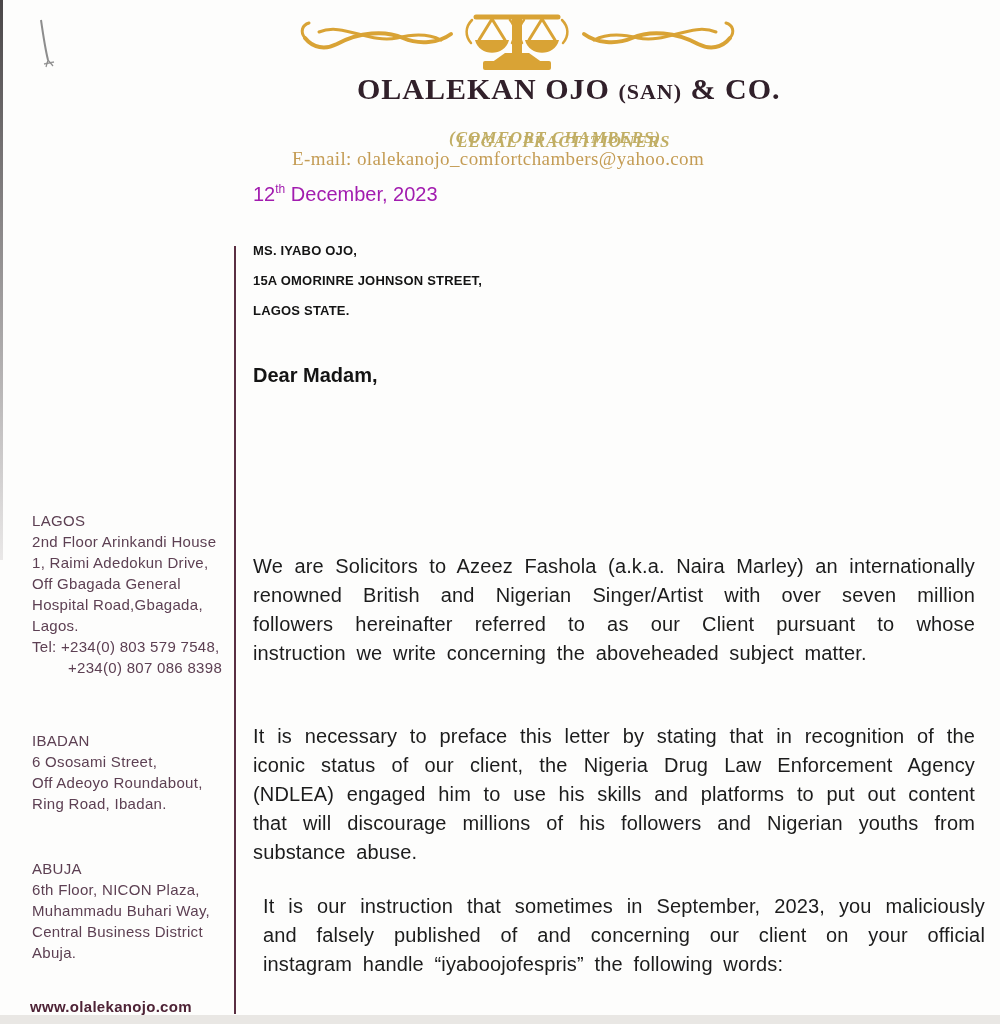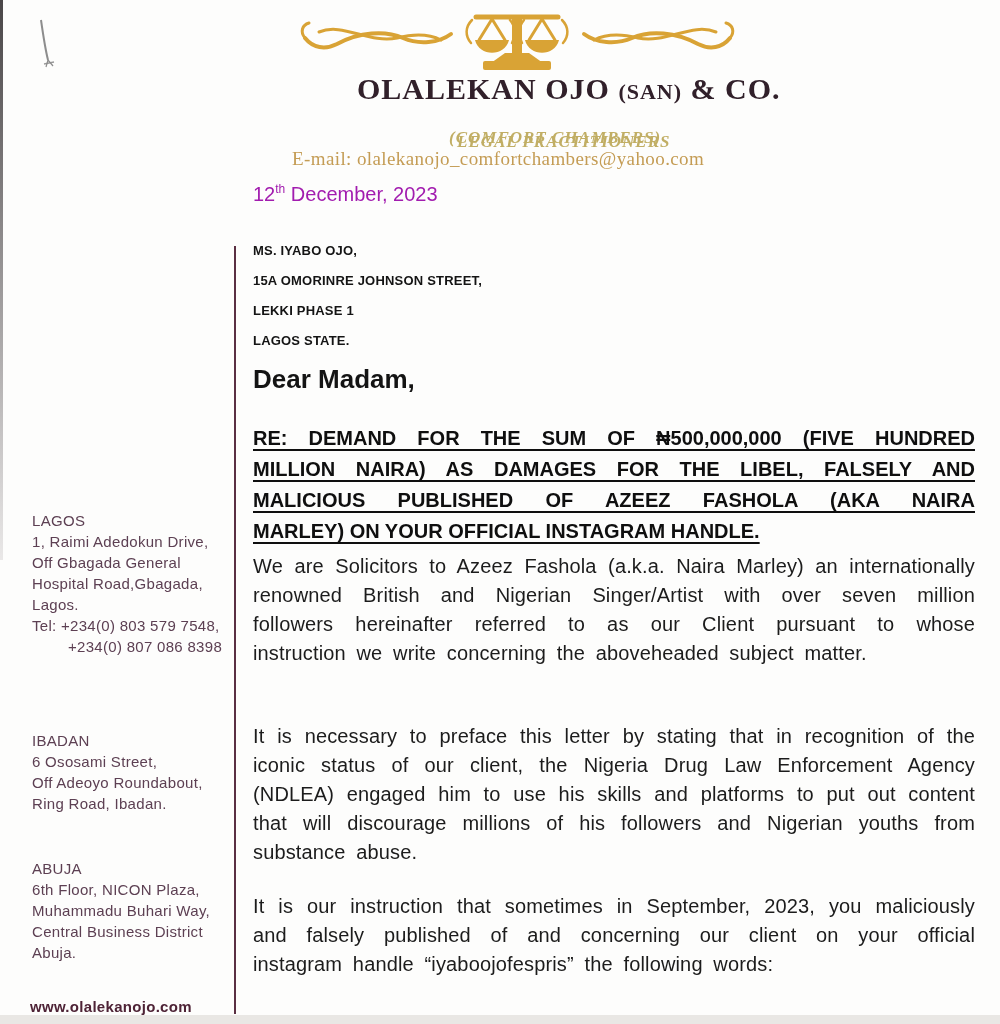--- a/index.html
+++ b/index.html
@@ -39,31 +39,31 @@
   .ibadan{top:730px;}
   .abuja{top:858px;}
   .website{position:absolute;left:30px;top:998px;
     font-size:15px;font-weight:bold;letter-spacing:.3px;color:#4e2336;}
   
   .content{position:absolute;left:253px;top:0;width:722px;height:1024px;}
   .date{position:absolute;left:0;top:182px;font-size:20px;color:#a21caf;}
   .date sup{font-size:12px;}
   .recipient{position:absolute;left:0;top:236px;font-size:13px;font-weight:bold;
     line-height:30px;letter-spacing:.2px;color:#141414;}
-  .salutation{position:absolute;left:0;top:364px;font-size:26px;font-weight:bold;color:#141414;}
+  .salutation{position:absolute;left:0;top:364px;font-size:20px;font-weight:bold;color:#141414;}
   .subject{position:absolute;left:0;top:423px;width:722px;}
   .sline{font-size:20px;font-weight:bold;line-height:31px;color:#0f0f0f;
     text-decoration:underline;text-decoration-thickness:2px;text-underline-offset:4px;}
   .stretch{text-align:justify;text-align-last:justify;}
   .para{position:absolute;left:0;width:722px;margin:0;
     font-size:20px;line-height:29px;text-align:justify;
     word-spacing:5px;letter-spacing:.15px;color:#1c1c1c;}
   .p1{top:552px;}
   .p2{top:722px;}
-  .p3{top:892px;}
+  .p3{top:892px;margin-left:10px;}
 </style>
 </head>
 <body>
 
 <div class="page">
 
   <div class="edge-left"></div>
   <svg class="pen-mark" viewBox="0 0 44 58">
     <path d="M11 6 C13 20 15 34 18 46" stroke="#8d8d8d" stroke-width="2" fill="none"></path>
     <path d="M14 50 L24 48" stroke="#9a9a9a" stroke-width="1.5" fill="none"></path>
@@ -104,20 +104,21 @@
     <div class="subtitle s1">LEGAL PRACTITIONERS</div>
     <div class="subtitle s2">(COMFORT CHAMBERS)</div>
     <div class="email-line">E-mail: olalekanojo_comfortchambers@yahoo.com</div>
   </header>
 
   <aside>
     <div class="vrule"></div>
 
     <div class="office lagos">
       <div>LAGOS</div>
+      <div>2nd Floor Arinkandi House</div>
       <div>1, Raimi Adedokun Drive,</div>
       <div>Off Gbagada General</div>
       <div>Hospital Road,Gbagada,</div>
       <div>Lagos.</div>
       <div>Tel: +234(0) 803 579 7548,</div>
       <div class="indent">+234(0) 807 086 8398</div>
     </div>
 
     <div class="office ibadan">
       <div>IBADAN</div>
@@ -136,31 +137,24 @@
 
     <div class="website">www.olalekanojo.com</div>
   </aside>
 
   <main class="content">
     <div class="date"><span>12</span><sup>th</sup><span> December, 2023</span></div>
 
     <div class="recipient">
       <div>MS. IYABO OJO,</div>
       <div>15A OMORINRE JOHNSON STREET,</div>
-      <div>LEKKI PHASE 1</div>
       <div>LAGOS STATE.</div>
     </div>
 
     <div class="salutation">Dear Madam,</div>
 
-    <div class="subject">
-      <div class="sline stretch">RE: DEMAND FOR THE SUM OF ₦500,000,000 (FIVE HUNDRED</div>
-      <div class="sline stretch">MILLION NAIRA) AS DAMAGES FOR THE LIBEL, FALSELY AND</div>
-      <div class="sline stretch">MALICIOUS PUBLISHED OF AZEEZ FASHOLA (AKA NAIRA</div>
-      <div class="sline">MARLEY) ON YOUR OFFICIAL INSTAGRAM HANDLE.</div>
-    </div>
 
     <p class="para p1">We are Solicitors to Azeez Fashola (a.k.a. Naira Marley) an internationally renowned British and Nigerian Singer/Artist with over seven million followers hereinafter referred to as our Client pursuant to whose instruction we write concerning the aboveheaded subject matter.</p>
     <p class="para p2">It is necessary to preface this letter by stating that in recognition of the iconic status of our client, the Nigeria Drug Law Enforcement Agency (NDLEA) engaged him to use his skills and platforms to put out content that will discourage millions of his followers and Nigerian youths from substance abuse.</p>
     <p class="para p3">It is our instruction that sometimes in September, 2023, you maliciously and falsely published of and concerning our client on your official instagram handle “iyaboojofespris” the following words:</p>
   </main>
 
 </div>
 
 </body></html>

